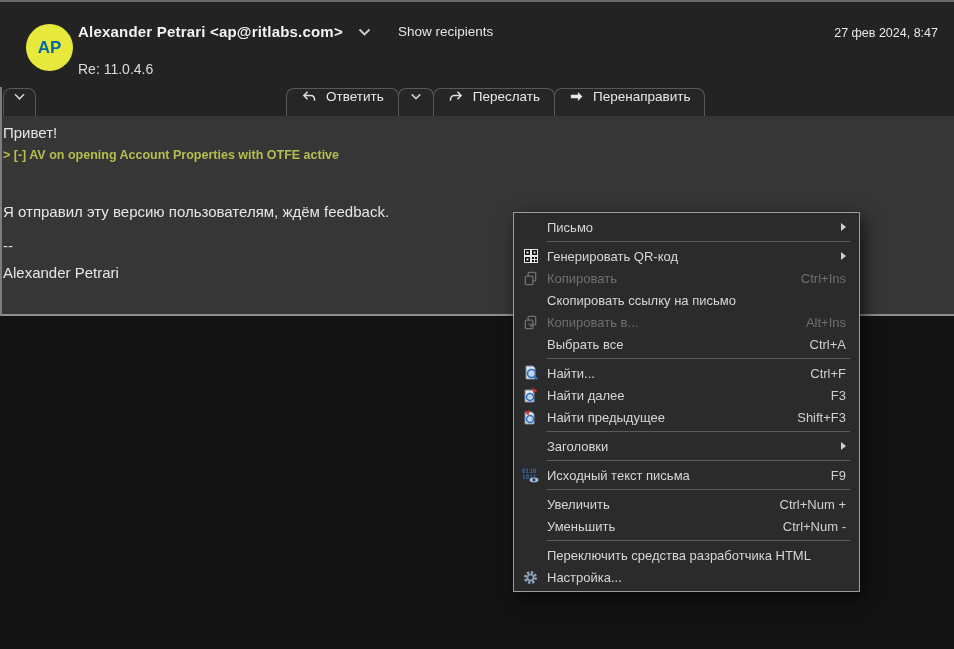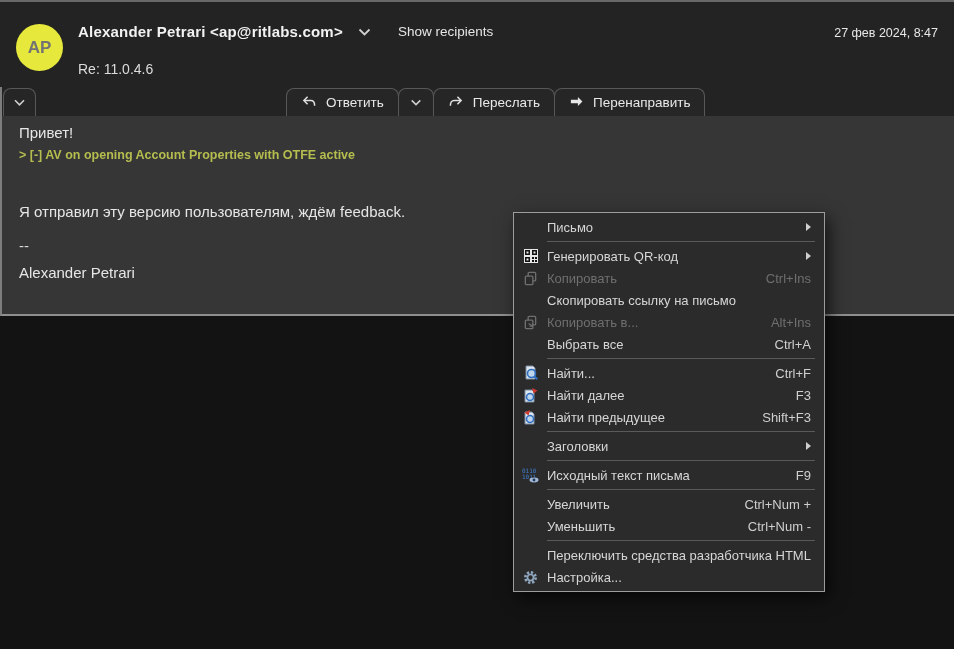--- a/index.html
+++ b/index.html
@@ -14,23 +14,23 @@
     border-top: 2px solid #686868;
   }
 
   
   .header {
     position: absolute; left: 0; top: 0;
     width: 954px; height: 85px;
     background: #232323;
   }
   .avatar {
-    position: absolute; left: 16px; top: 22px;
+    position: absolute; left: 26px; top: 22px;
     width: 47px; height: 47px; border-radius: 50%;
-    background: #e6e83c; color: #737373;
+    background: #e6e83c; color: #0369a1;
     font-weight: bold; font-size: 17px;
     display: flex; align-items: center; justify-content: center;
   }
   .sender-row {
     position: absolute; left: 78px; top: 21px;
     display: flex; align-items: center;
   }
   .sender-name { color: #f2f2f2; font-size: 15px; font-weight: bold; letter-spacing: .2px; }
   .sender-chevron { margin-left: 14px; display: inline-flex; cursor: pointer; }
   .show-recipients { margin-left: 26px; color: #e5e5e5; font-size: 13.5px; cursor: pointer; }
@@ -42,54 +42,54 @@
     position: absolute; left: 0; top: 85px;
     width: 954px; height: 29px;
     background: #232323;
     border-left: 2px solid #7d7d7d;
   }
   .tab {
     height: 28px; background: #262626;
     border: 1px solid #585858; border-bottom: none;
     border-radius: 8px 8px 0 0;
     color: #e8e8e8; font-size: 13.5px;
-    display: flex; align-items: center; gap: 9px;
+    display: flex; gap: 9px;
     padding: 0 14px; cursor: pointer;
   }
   .tab-collapse {
     position: absolute; left: 1px; top: 1px;
     width: 33px; justify-content: center; padding: 0;
   }
   .tab-group {
     position: absolute; left: 285px; top: 1px;
     display: flex;
   }
   .tab-group .tab { margin-left: -1px; }
   .tab-dd { padding: 0 11px; }
 
   
   .body-panel {
     position: absolute; left: 0; top: 114px;
     width: 954px; height: 200px;
     background: #363636;
     border-left: 2px solid #7d7d7d;
     border-bottom: 2px solid #8f8f8f;
-    padding: 7px 17px;
+    padding: 7px 1px;
     color: #e6e6e6; font-size: 15px;
   }
   .greeting { margin-top: 1px; }
   .quote-line { margin-top: 7px; font-size: 12.5px; font-weight: bold; color: #b5bd4f; }
   .message-line { margin-top: 41px; }
   .sig-sep { margin-top: 17px; color: #d8d8d8; }
   .signature { margin-top: 10px; color: #e6e6e6; }
 
   
   .context-menu {
     position: absolute; left: 513px; top: 210px;
-    width: 312px;
+    width: 347px;
     background: #2b2b2b;
     border: 1px solid #9c9c9c;
     box-shadow: 4px 6px 16px rgba(0,0,0,.65);
     padding: 3px 0;
     font-size: 13px; color: #d6d6d6;
   }
   .menu-item {
     height: 22px; display: flex; align-items: center;
     padding-right: 13px; cursor: pointer;
   }

